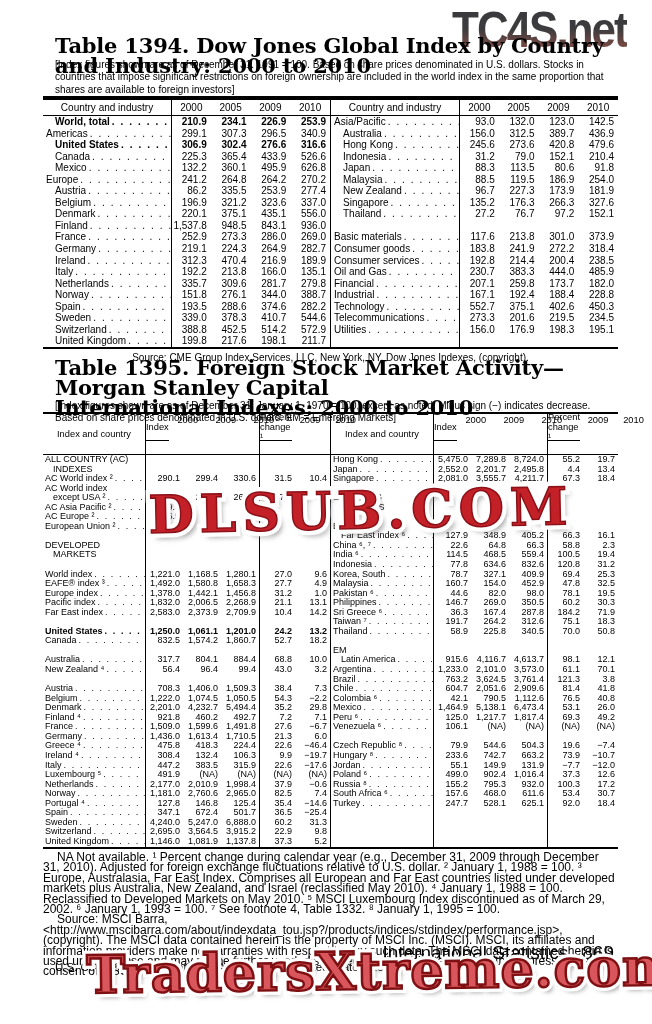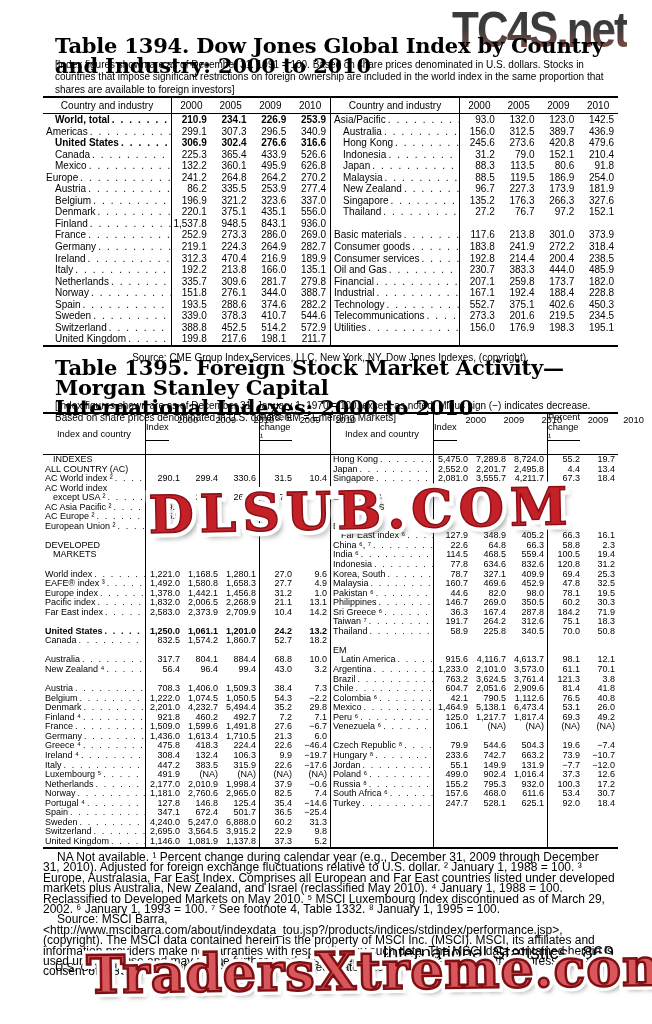--- a/index.html
+++ b/index.html
@@ -7,21 +7,21 @@
         font-family:"Liberation Sans","DejaVu Sans",sans-serif;color:#000;overflow:hidden;}
   
   .tbl-title{position:absolute;left:55px;font-family:"DejaVu Serif","Liberation Serif",serif;
              font-weight:bold;font-size:21px;line-height:20px;letter-spacing:-0.2px;z-index:2;}
   .tbl-note{position:absolute;left:55px;width:562px;font-size:10px;line-height:12.3px;z-index:2;}
   
   .dtable{position:absolute;left:43px;width:575px;display:flex;border-bottom:2px solid #000;z-index:2;}
   .half{width:287px;}
   .half.left{border-right:1px solid #000;}
   
-  .h94{display:flex;border-top:2px solid #000000;border-bottom:1px solid #000;height:15px;line-height:15px;font-size:10px;}
+  .h94{display:flex;border-top:4px solid #000000;border-bottom:1px solid #000;height:15px;line-height:15px;font-size:10px;}
   .h94-lbl{width:128px;text-align:center;}
   .h94-y{width:39.75px;text-align:center;}
   .body94{position:relative;height:231px;}
   .body94 .vrule{position:absolute;left:128px;top:0;bottom:0;width:1px;background:#000;}
   .r94{display:flex;height:11.55px;line-height:11.6px;font-size:10px;}
   .r94 .lblc{width:128px;display:flex;overflow:hidden;padding-left:3px;box-sizing:border-box;white-space:nowrap;}
   .r94 .num{width:39.75px;box-sizing:border-box;text-align:right;padding-right:4px;}
   .r94.ind .lblc{padding-left:12px;}
   
   .h95{display:flex;height:40px;border-top:2px solid #000;border-bottom:1px solid #000;font-size:9.3px;}
@@ -537,34 +537,34 @@
             <div class="h95-y1">2009</div>
             <div class="h95-y2">2010</div>
           </div>
         </div>
       </div>
       <div class="body95">
         <div class="vrule1"></div>
         <div class="vrule2"></div>
         <div class="rows">
 
-        <div class="r95 k-sec ind">
+        <div class="r95 k-sec">
+            <div class="lblc">
+                <span class="lbl">ALL COUNTRY (AC)</span>
+                <span class="dots"></span>
+              </div>
+            <div class="num n1"></div>
+            <div class="num n2"></div>
+            <div class="num n3"></div>
+            <div class="num p1"></div>
+            <div class="num p2"></div>
+          </div>
+            <div class="r95 k-sec ind">
             <div class="lblc">
                 <span class="lbl">INDEXES</span>
-                <span class="dots"></span>
-              </div>
-            <div class="num n1"></div>
-            <div class="num n2"></div>
-            <div class="num n3"></div>
-            <div class="num p1"></div>
-            <div class="num p2"></div>
-          </div>
-            <div class="r95 k-sec">
-            <div class="lblc">
-                <span class="lbl">ALL COUNTRY (AC)</span>
                 <span class="dots"></span>
               </div>
             <div class="num n1"></div>
             <div class="num n2"></div>
             <div class="num n3"></div>
             <div class="num p1"></div>
             <div class="num p2"></div>
           </div>
             <div class="r95">
             <div class="lblc">
@@ -1167,21 +1167,21 @@
             <div class="num n3">409.9</div>
             <div class="num p1">69.4</div>
             <div class="num p2">25.3</div>
           </div>
             <div class="r95">
             <div class="lblc">
                 <span class="lbl">Malaysia</span>
                 <span class="dots"></span>
               </div>
             <div class="num n1">160.7</div>
-            <div class="num n2">469.6</div>
+            <div class="num n2">154.0</div>
             <div class="num n3">452.9</div>
             <div class="num p1">47.8</div>
             <div class="num p2">32.5</div>
           </div>
             <div class="r95">
             <div class="lblc">
                 <span class="lbl">Pakistan ⁶</span>
                 <span class="dots"></span>
               </div>
             <div class="num n1">44.6</div>

